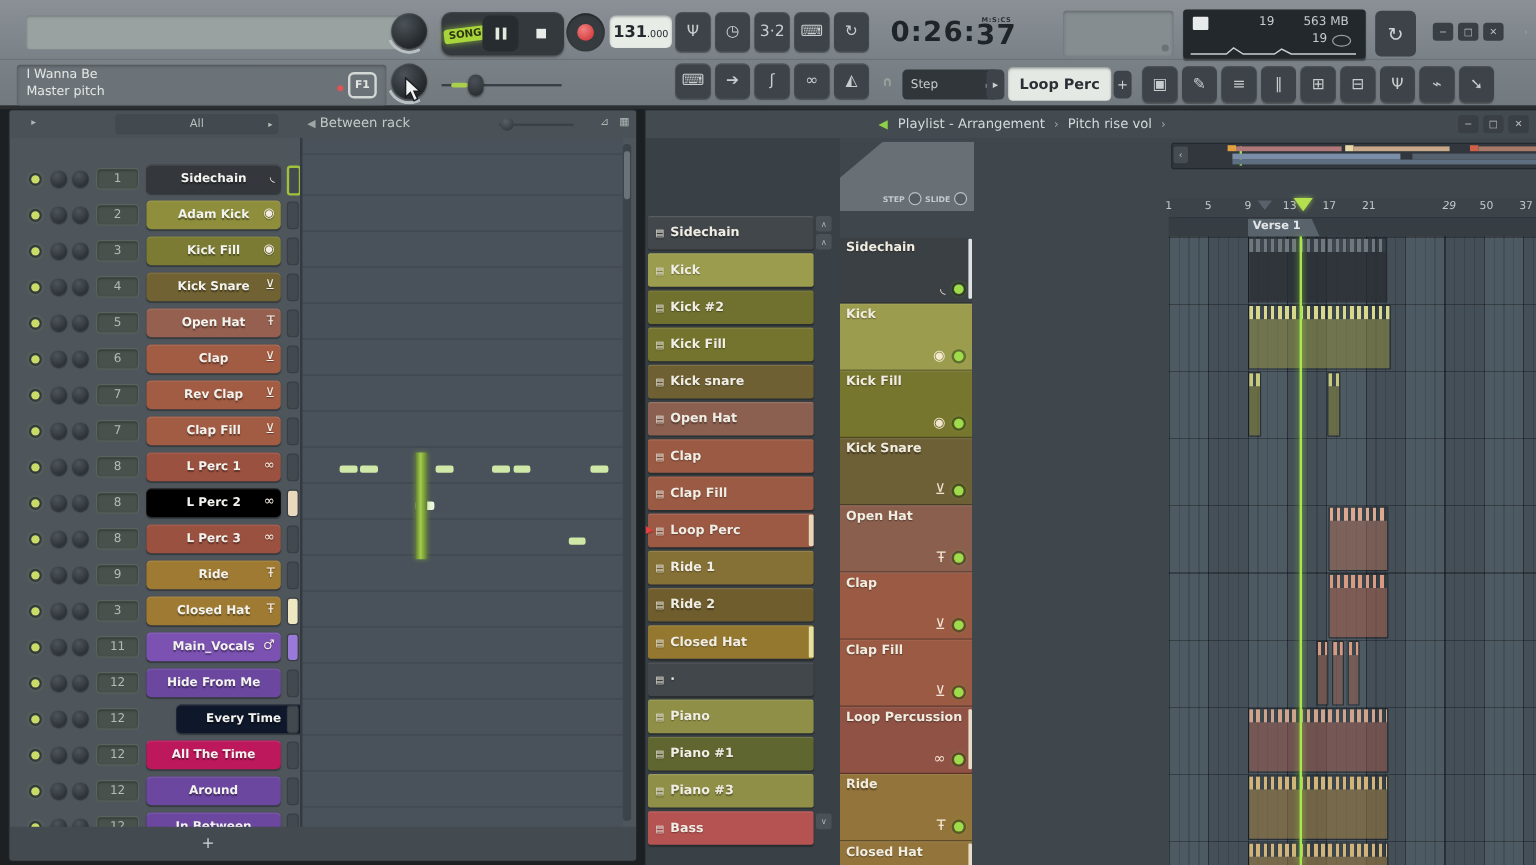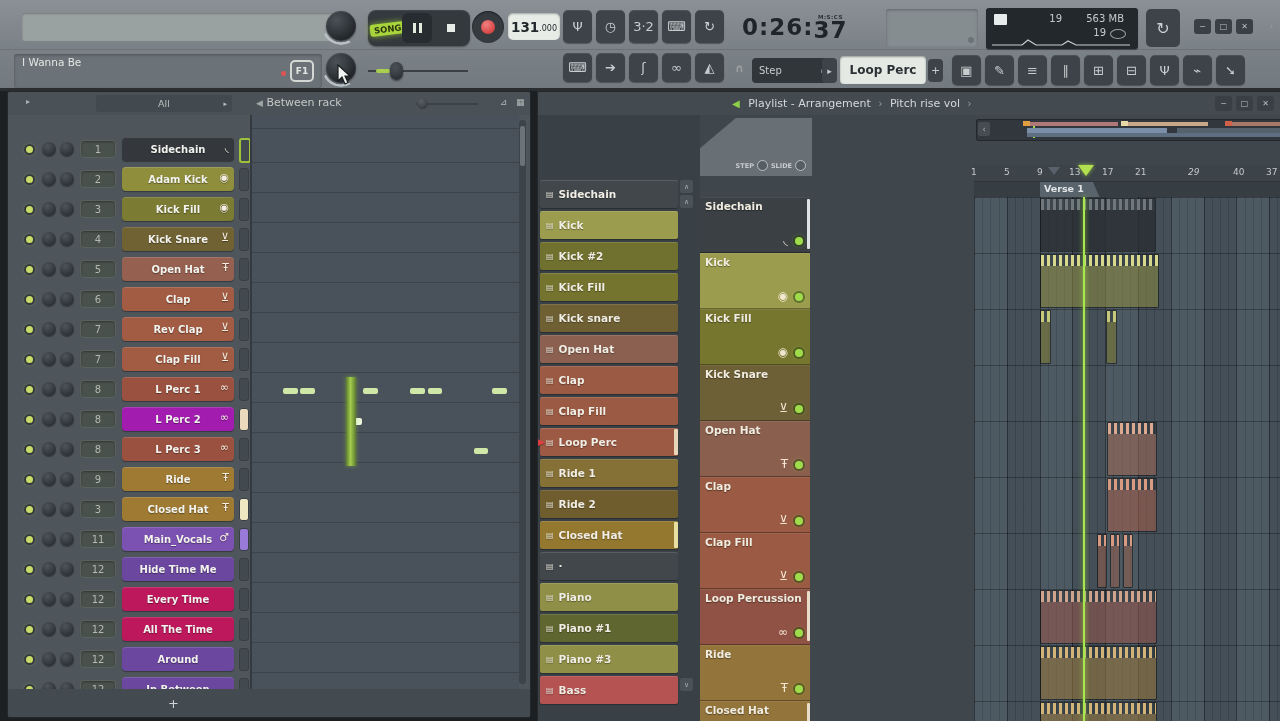--- a/index.html
+++ b/index.html
@@ -291,20 +291,21 @@
           <span>□</span>
         </div>
         <div class="winbtn">
           <span>✕</span>
         </div>
       </div>
     <span class="abs" style="left:1270px;top:22px;font-size:8px;color:#9aa1a5;">›</span>
 
     <div id="hint-box" class="abs">
       <div>I Wanna Be</div>
+      <div>Master pitch</div>
       <span class="reddot"></span>
       <span class="fkey">F1</span>
     </div>
     <div id="master-slider" class="abs">
       <span class="track"></span>
         <span class="seg"></span>
         <span class="thumb"></span>
     </div>
     <div id="tools2" class="abs flex">
 
@@ -492,21 +493,21 @@
             <span>L Perc 1</span>
             <span class="chico">∞</span>
           </span>
           <span class="ind"></span>
         </div>
         <div class="rackrow">
           <span class="led"></span>
           <span class="kn k1"></span>
           <span class="kn k2"></span>
           <span class="num">8</span>
-          <span class="chbtn" style="background: #a21caf;">
+          <span class="chbtn" style="background: #000000;">
             <span>L Perc 2</span>
             <span class="chico">∞</span>
           </span>
           <span class="ind" style="background: rgb(234, 217, 188);"></span>
         </div>
         <div class="rackrow">
           <span class="led"></span>
           <span class="kn k1"></span>
           <span class="kn k2"></span>
           <span class="num">8</span>
@@ -548,31 +549,31 @@
             <span class="chico">♂</span>
           </span>
           <span class="ind" style="background: rgb(154, 122, 216);"></span>
         </div>
         <div class="rackrow">
           <span class="led"></span>
           <span class="kn k1"></span>
           <span class="kn k2"></span>
           <span class="num">12</span>
           <span class="chbtn" style="background: rgb(107, 71, 160);">
-            <span>Hide Time Me</span>
+            <span>Hide From Me</span>
             <span class="chico"></span>
           </span>
           <span class="ind"></span>
         </div>
         <div class="rackrow">
           <span class="led"></span>
           <span class="kn k1"></span>
           <span class="kn k2"></span>
           <span class="num">12</span>
-          <span class="chbtn" style="background: #be185d;">
+          <span class="chbtn" style="background: #0f172a; margin-left: 25px;">
             <span>Every Time</span>
             <span class="chico"></span>
           </span>
           <span class="ind"></span>
         </div>
         <div class="rackrow">
           <span class="led"></span>
           <span class="kn k1"></span>
           <span class="kn k2"></span>
           <span class="num">12</span>
@@ -825,22 +826,22 @@
 
       <div id="ruler">
 
       <span class="rulnum" style="left: -3px;"><b style="font-weight:normal">1</b></span>
           <span class="rulnum" style="left: 30px;"><b style="font-weight:normal">5</b></span>
           <span class="rulnum" style="left: 63px;"><b style="font-weight:normal">9</b></span>
           <span class="rulnum" style="left: 95px;"><b style="font-weight:normal">13</b></span>
           <span class="rulnum" style="left: 128px;"><b style="font-weight:normal">17</b></span>
           <span class="rulnum" style="left: 161px;"><b style="font-weight:normal">21</b></span>
           <span class="rulnum" style="left: 194px; margin-top: 19px;"><b style="font-weight:normal">25</b></span>
-          <span class="rulnum" style="left: 214px; font-style: italic;"><b style="font-weight:normal">29</b></span>
-          <span class="rulnum" style="left: 259px;"><b style="font-weight:normal">40</b></span>
+          <span class="rulnum" style="left: 228px; font-style: italic;"><b style="font-weight:normal">29</b></span>
+          <span class="rulnum" style="left: 259px;"><b style="font-weight:normal">50</b></span>
           <span class="rulnum" style="left: 292px;"><b style="font-weight:normal">37</b></span>
         </div>
       <span id="dim-marker" class="abs"></span>
       <span id="ph-marker" class="abs"></span>
 
       <div id="markers-row">
 
       <span class="marker" style="left: 66px; width: 50px;"><b style="font-weight:bold">Verse 1</b></span>
         </div>
 

